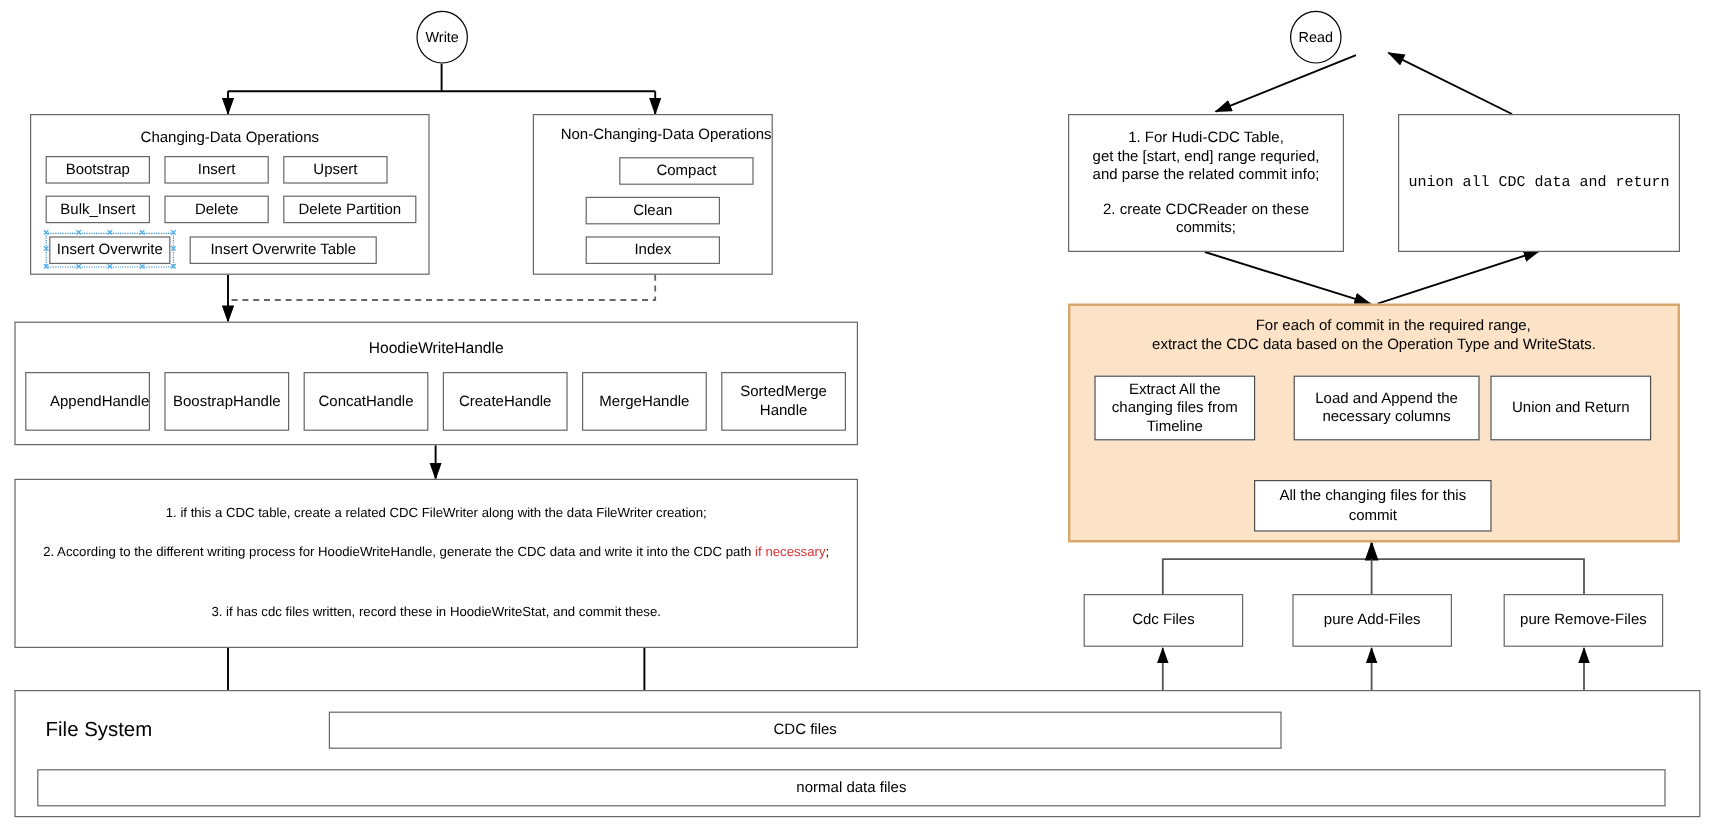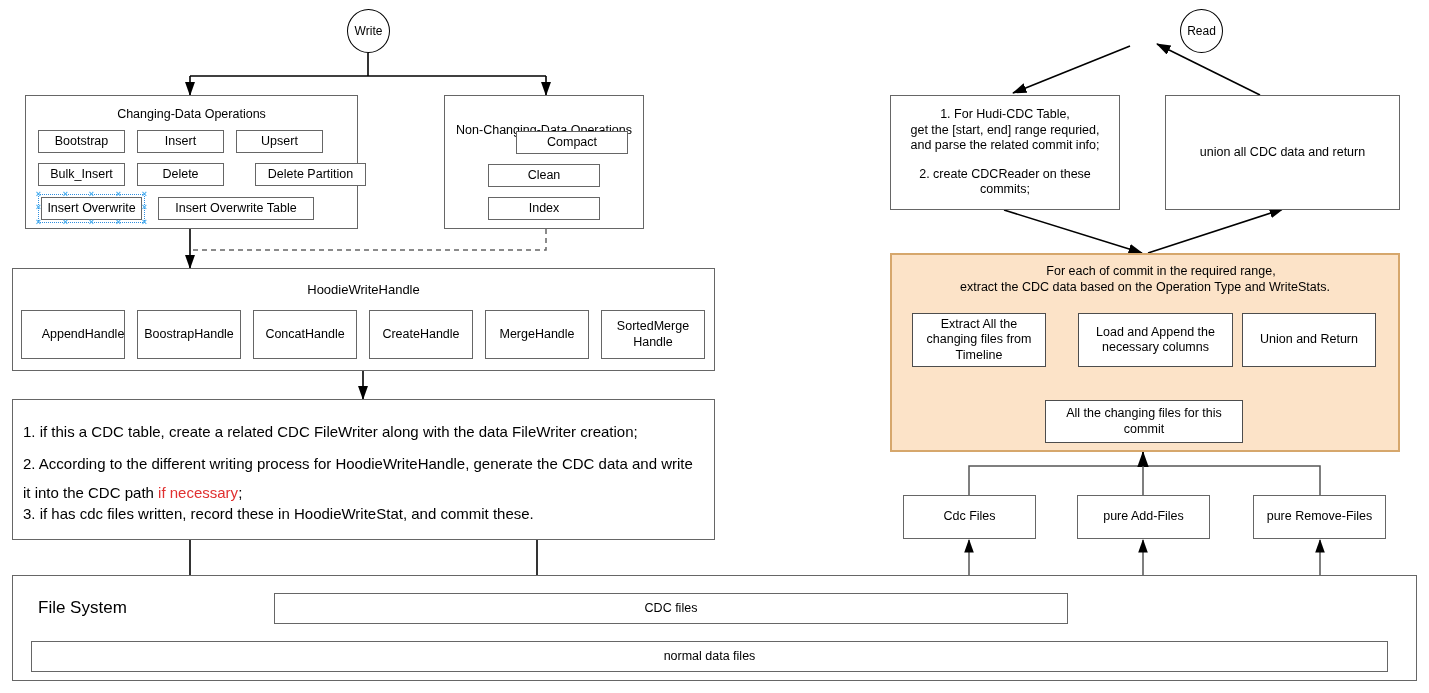--- a/index.html
+++ b/index.html
@@ -8,21 +8,21 @@
   .box{position:absolute;box-sizing:border-box;border:1.6px solid #666666;background:#ffffff;
        display:flex;align-items:center;justify-content:center;text-align:center;line-height:1.22;}
   .box.dark{border-color:#4d4d4d;}
   .grp{position:absolute;box-sizing:border-box;border:1.6px solid #666666;background:#ffffff;}
   .grp-title{position:absolute;left:0;right:0;text-align:center;font-size:12.5px;}
   .term{position:absolute;box-sizing:border-box;border:1.6px solid #000;background:#fff;border-radius:50%;
         display:flex;align-items:center;justify-content:center;font-size:12px;}
   .orange{position:absolute;box-sizing:border-box;border:2px solid #d6a76c;background:#fce3c8;}
   .otext{position:absolute;left:0;right:0;text-align:center;font-size:12.5px;line-height:1.35;}
   svg.lines{position:absolute;left:0;top:0;width:1429px;height:693px;overflow:visible;pointer-events:none;}
-  .ptext{position:absolute;font-size:15px;line-height:1.9;}
+  .ptext{position:absolute;text-align:center;font-size:11px;line-height:1.9;}
   .fs-label{position:absolute;font-size:17px;}
   .red{color:#e03030;}
   .sel{position:absolute;box-sizing:border-box;border:1.4px dotted #2f8fe0;pointer-events:none;}
   .hnd{position:absolute;width:7px;height:7px;color:#49aef0;font-size:9px;line-height:7px;
        text-align:center;font-weight:bold;}
   .hnd::before{content:"\00D7";}
 </style>
 </head>
 <body>
 
@@ -77,40 +77,40 @@
   <div class="term" style="left:347px;top:9px;width:43px;height:44px;">Write</div>
 
   <div class="grp" style="left:25px;top:95px;width:333px;height:134px;">
     <div class="grp-title" style="top:11px;">Changing-Data Operations</div>
   </div>
   <div class="box" style="left:38px;top:130px;width:87px;height:23px;font-size:12.5px;">Bootstrap</div>
   <div class="box" style="left:137px;top:130px;width:87px;height:23px;font-size:12.5px;">Insert</div>
   <div class="box" style="left:236px;top:130px;width:87px;height:23px;font-size:12.5px;">Upsert</div>
   <div class="box" style="left:38px;top:163px;width:87px;height:23px;font-size:12.5px;">Bulk_Insert</div>
   <div class="box" style="left:137px;top:163px;width:87px;height:23px;font-size:12.5px;">Delete</div>
-  <div class="box" style="left:236px;top:163px;width:111px;height:23px;font-size:12.5px;margin-left:19px;">Delete Partition</div>
+  <div class="box" style="left:236px;top:163px;width:111px;height:23px;font-size:12.5px;">Delete Partition</div>
   <div class="box" style="left:41px;top:197px;width:101px;height:23px;font-size:12.5px;">Insert  Overwrite</div>
   <div class="box" style="left:158px;top:197px;width:156px;height:23px;font-size:12.5px;">Insert  Overwrite Table</div>
 
   <div class="sel" style="left:38px;top:194px;width:107px;height:29px;"></div>
   <div class="hnd" style="left:35px;top:191px;"></div>
   <div class="hnd" style="left:62px;top:191px;"></div>
   <div class="hnd" style="left:88px;top:191px;"></div>
   <div class="hnd" style="left:115px;top:191px;"></div>
   <div class="hnd" style="left:141px;top:191px;"></div>
   <div class="hnd" style="left:35px;top:204px;"></div>
   <div class="hnd" style="left:141px;top:204px;"></div>
   <div class="hnd" style="left:35px;top:219px;"></div>
   <div class="hnd" style="left:62px;top:219px;"></div>
   <div class="hnd" style="left:88px;top:219px;"></div>
   <div class="hnd" style="left:115px;top:219px;"></div>
   <div class="hnd" style="left:141px;top:219px;"></div>
 
   <div class="grp" style="left:444px;top:95px;width:200px;height:134px;">
-    <div class="grp-title" style="top:27px;">Non-Changing-Data Operations</div>
+    <div class="grp-title" style="top:9px;text-align:right;">Non-Changing-Data Operations</div>
   </div>
   <div class="box" style="left:488px;top:131px;width:112px;height:23px;font-size:12.5px;margin-left:28px;">Compact</div>
   <div class="box" style="left:488px;top:164px;width:112px;height:23px;font-size:12.5px;">Clean</div>
   <div class="box" style="left:488px;top:197px;width:112px;height:23px;font-size:12.5px;">Index</div>
 
   <div class="grp" style="left:12px;top:268px;width:703px;height:103px;">
     <div class="grp-title" style="top:13px;font-size:13px;text-align:center;">HoodieWriteHandle</div>
   </div>
   <div class="box" style="left:21px;top:310px;width:104px;height:49px;font-size:12.5px;padding-left:20px;">AppendHandle</div>
   <div class="box" style="left:137px;top:310px;width:104px;height:49px;font-size:12.5px;">BoostrapHandle</div>
@@ -125,32 +125,32 @@
       <span>2. According to the different writing process for HoodieWriteHandle, generate the CDC data and write it into the CDC path </span><span class="red">if necessary</span><span>;</span>
     </div>
     <div class="ptext" style="left:10px;right:10px;top:100px;">3. if has cdc files written, record these in HoodieWriteStat, and commit these.</div>
   </div>
 
   <div class="grp" style="left:12px;top:575px;width:1405px;height:106px;"></div>
   <div class="fs-label" style="left:38px;top:598px;">File System</div>
   <div class="box" style="left:274px;top:593px;width:794px;height:31px;font-size:12.5px;">CDC files</div>
   <div class="box" style="left:31px;top:641px;width:1357px;height:31px;font-size:12.5px;">normal data files</div>
 
-  <div class="term" style="left:1180px;top:9px;width:43px;height:44px;">Read</div>
+  <div class="term" style="left:1075px;top:9px;width:43px;height:44px;">Read</div>
 
   <div class="box" style="left:890px;top:95px;width:230px;height:115px;flex-direction:column;font-size:12.5px;">
     <div>1. For Hudi-CDC Table,</div>
     <div>get the [start, end] range requried,</div>
     <div>and parse the related commit info;</div>
     <div style="height:14px;"></div>
     <div>2. create CDCReader on these</div>
     <div>commits;</div>
   </div>
 
-  <div class="box" style="left:1165px;top:95px;width:235px;height:115px;font-size:12.5px;">union all CDC data and return</div>
+  <div class="box" style="left:1165px;top:95px;width:235px;height:115px;font-size:12.5px;font-family:Liberation Mono, monospace;">union all CDC data and return</div>
 
   <div class="orange" style="left:890px;top:253px;width:510px;height:199px;">
     <div class="otext" style="top:8px;padding-left:32px;">For each of commit in the required range,</div>
     <div class="otext" style="top:24px;">extract the CDC data based on the Operation Type and WriteStats.</div>
   </div>
   <div class="box dark" style="left:912px;top:313px;width:134px;height:54px;font-size:12.5px;padding:0 6px;">Extract All the changing files from Timeline</div>
   <div class="box dark" style="left:1078px;top:313px;width:155px;height:54px;font-size:12.5px;padding:0 6px;">Load and Append the necessary columns</div>
   <div class="box dark" style="left:1242px;top:313px;width:134px;height:54px;font-size:12.5px;padding:0 6px;">Union and Return</div>
   <div class="box dark" style="left:1045px;top:400px;width:198px;height:43px;font-size:12.5px;padding:0 8px;">All the changing files for this commit</div>
 

